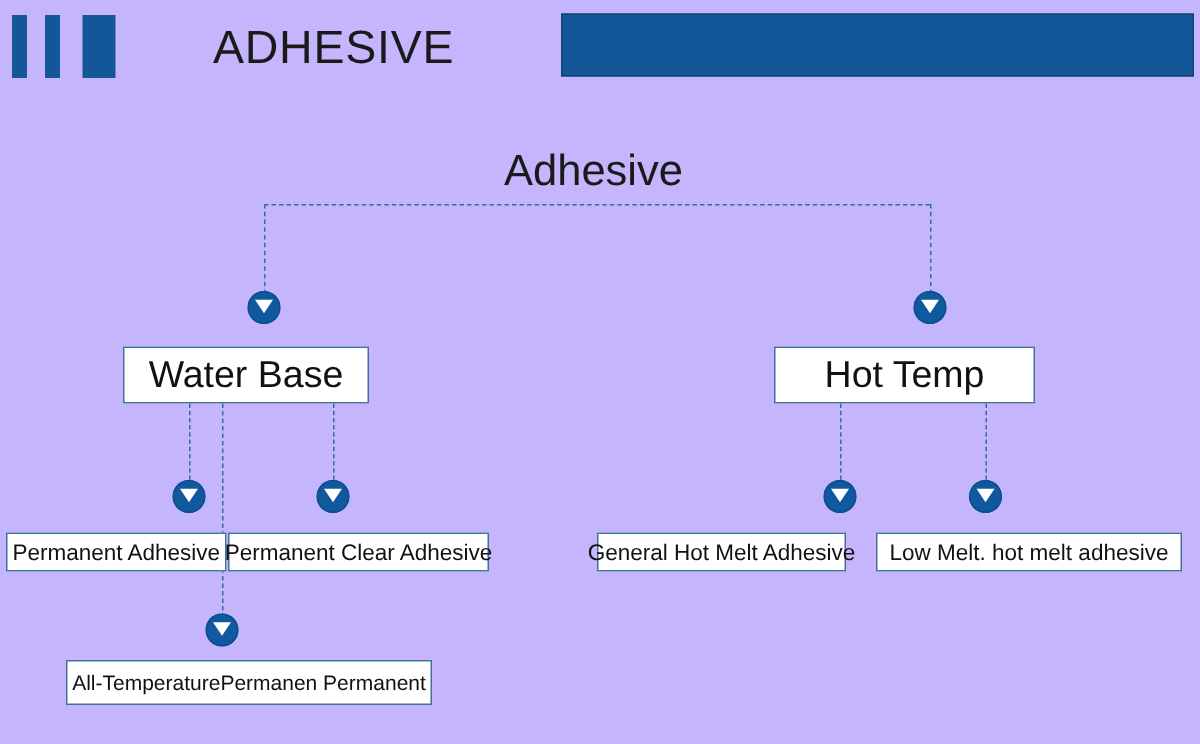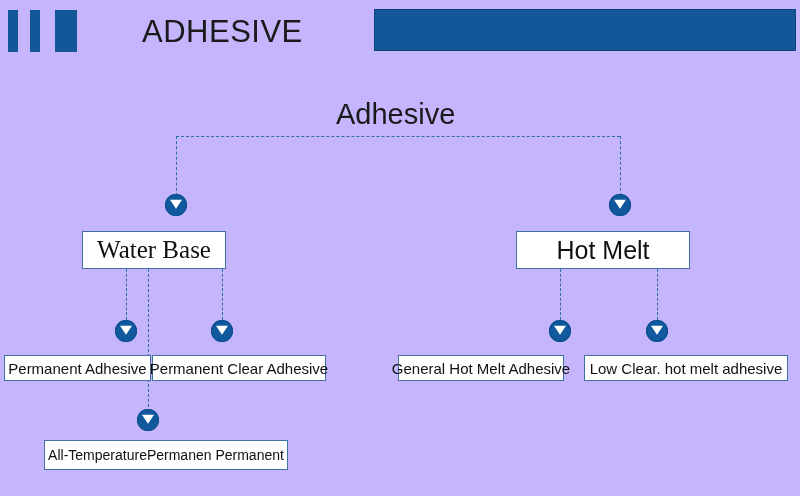--- a/index.html
+++ b/index.html
@@ -119,21 +119,21 @@
     font-size: 15px;
     font-weight: 400;
     border-width: 1.5px;
   }
   .node.bottom {
     height: 30px;
     font-size: 14px;
   }
 
   
-  #node-water-base   { left: 82px;  top: 231px; width: 144px; font-family: Liberation Serif, serif; }
+  #node-water-base   { left: 82px;  top: 231px; width: 164px; }
   #node-hot-melt     { left: 516px; top: 231px; width: 174px; }
 
   #node-permanent-adhesive       { left: 4px;   top: 355px; width: 147px; }
   #node-permanent-clear-adhesive { left: 152px; top: 355px; width: 174px; }
   #node-general-hot-melt         { left: 398px; top: 355px; width: 166px; }
   #node-low-temp-hot-melt        { left: 584px; top: 355px; width: 204px; }
   #node-all-temperature          { left: 44px;  top: 440px; width: 244px; }
 </style>
 </head>
 <body>
@@ -154,21 +154,21 @@
 
   <div class="conn-v" style="left:176px; top:136px; height:60px;"></div>
 
   <div class="conn-v" style="left:620px; top:136px; height:60px;"></div>
 
   <div class="arrow" style="left:165px; top:194px;"></div>
   <div class="arrow" style="left:609px; top:194px;"></div>
 
   <div class="node level1" id="node-water-base">Water Base</div>
 
-  <div class="node level1" id="node-hot-melt">Hot Melt</div>
+  <div class="node level1" id="node-hot-melt">Hot Temp</div>
 
   <div class="conn-v" style="left:126px; top:269px; height:51px;"></div>
   <div class="arrow" style="left:115px; top:320px;"></div>
 
   <div class="conn-v" style="left:148px; top:269px; height:143px;"></div>
   <div class="arrow" style="left:137px; top:409px;"></div>
 
   <div class="conn-v" style="left:222px; top:269px; height:51px;"></div>
   <div class="arrow" style="left:211px; top:320px;"></div>
 
@@ -177,17 +177,17 @@
 
   <div class="conn-v" style="left:657px; top:269px; height:51px;"></div>
   <div class="arrow" style="left:646px; top:320px;"></div>
 
   <div class="node leaf" id="node-permanent-adhesive">Permanent Adhesive</div>
 
   <div class="node leaf" id="node-permanent-clear-adhesive">Permanent Clear Adhesive</div>
 
   <div class="node leaf" id="node-general-hot-melt">General Hot Melt Adhesive</div>
 
-  <div class="node leaf" id="node-low-temp-hot-melt">Low Clear. hot melt adhesive</div>
+  <div class="node leaf" id="node-low-temp-hot-melt">Low Melt. hot melt adhesive</div>
 
   <div class="node leaf bottom" id="node-all-temperature">All-TemperaturePermanen Permanent</div>
 
 </div>
 
 </body></html>

